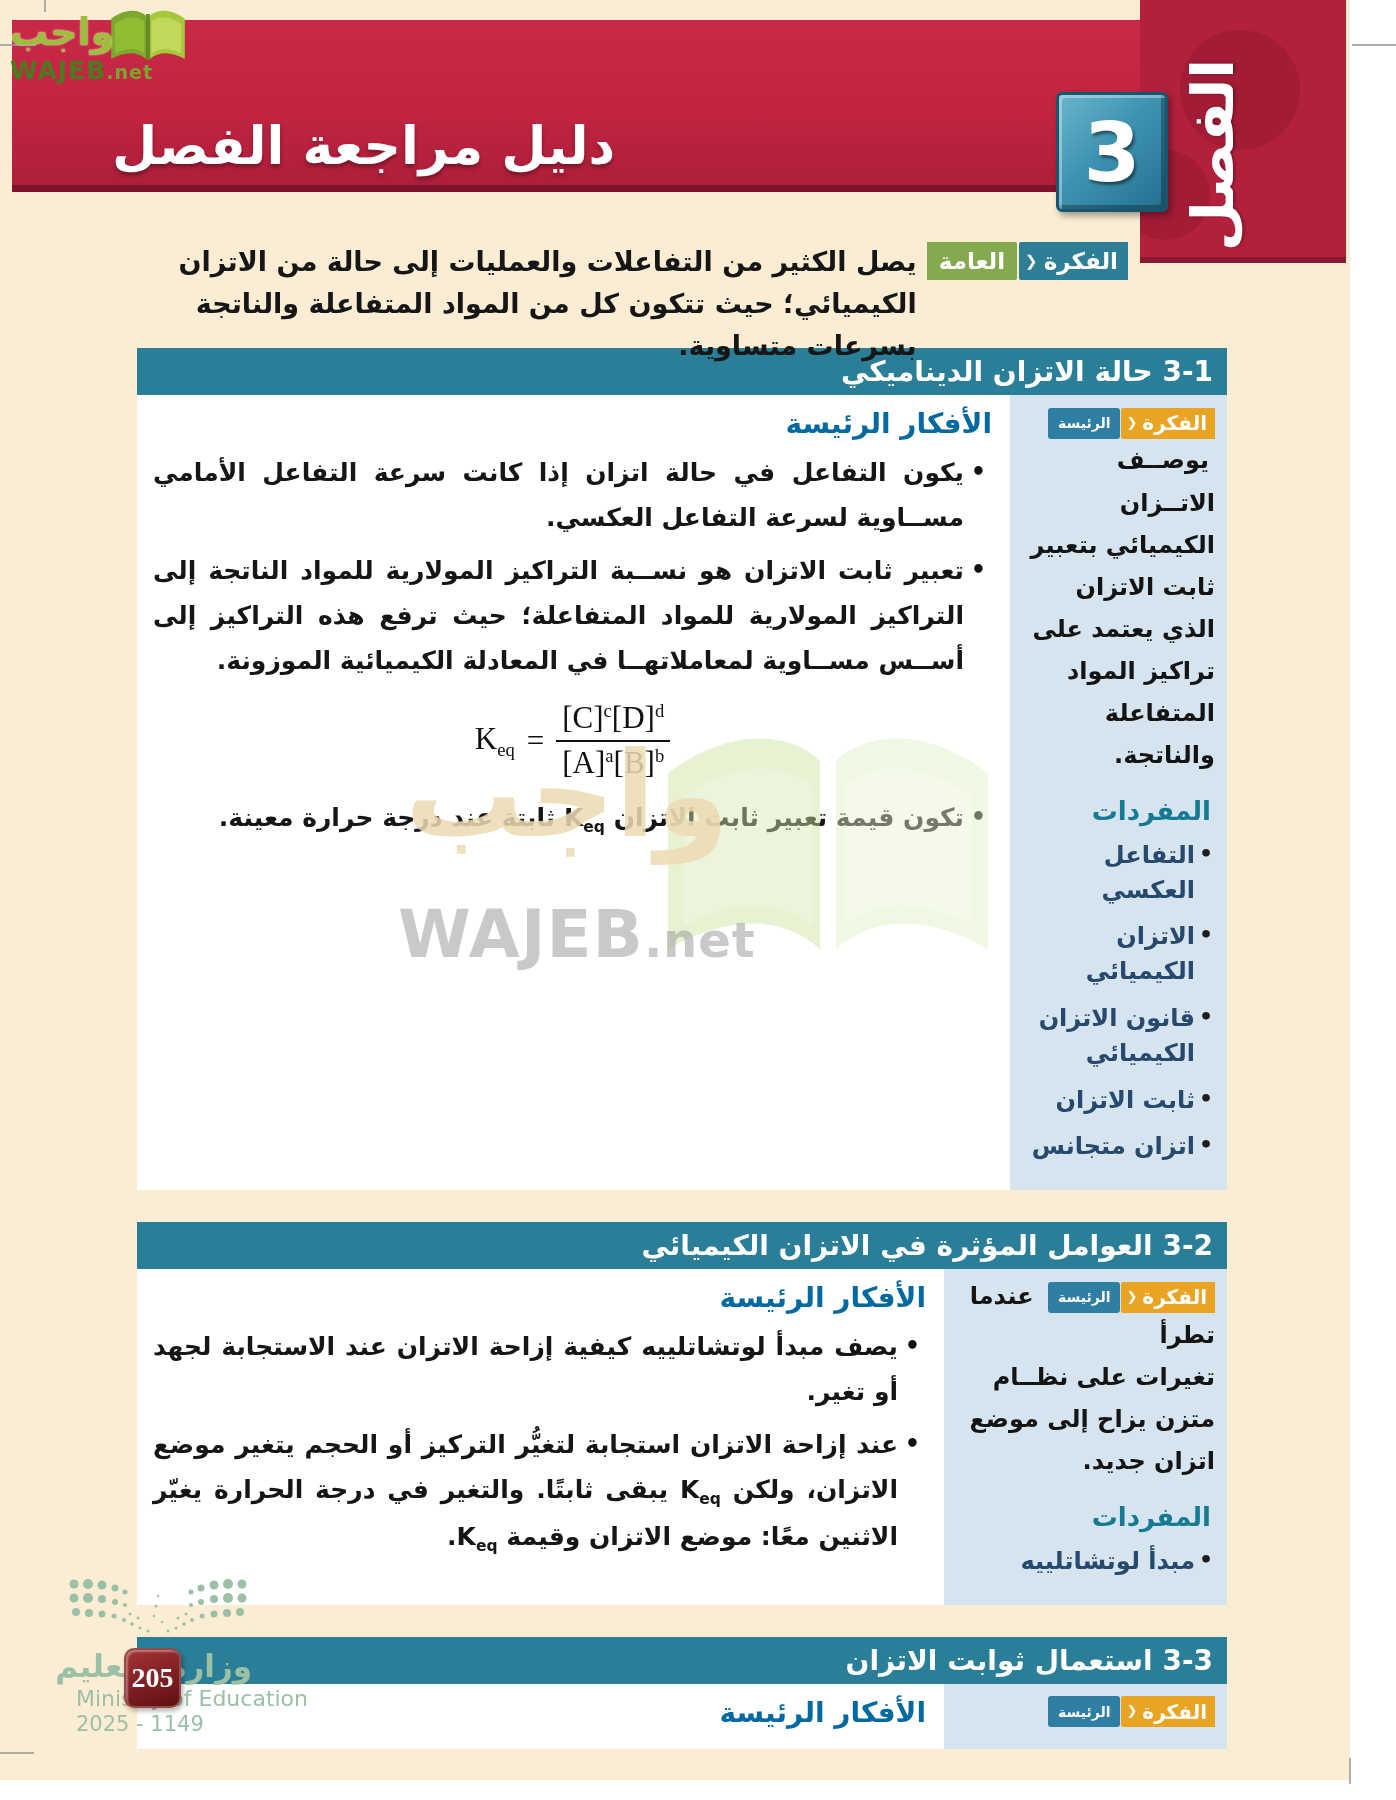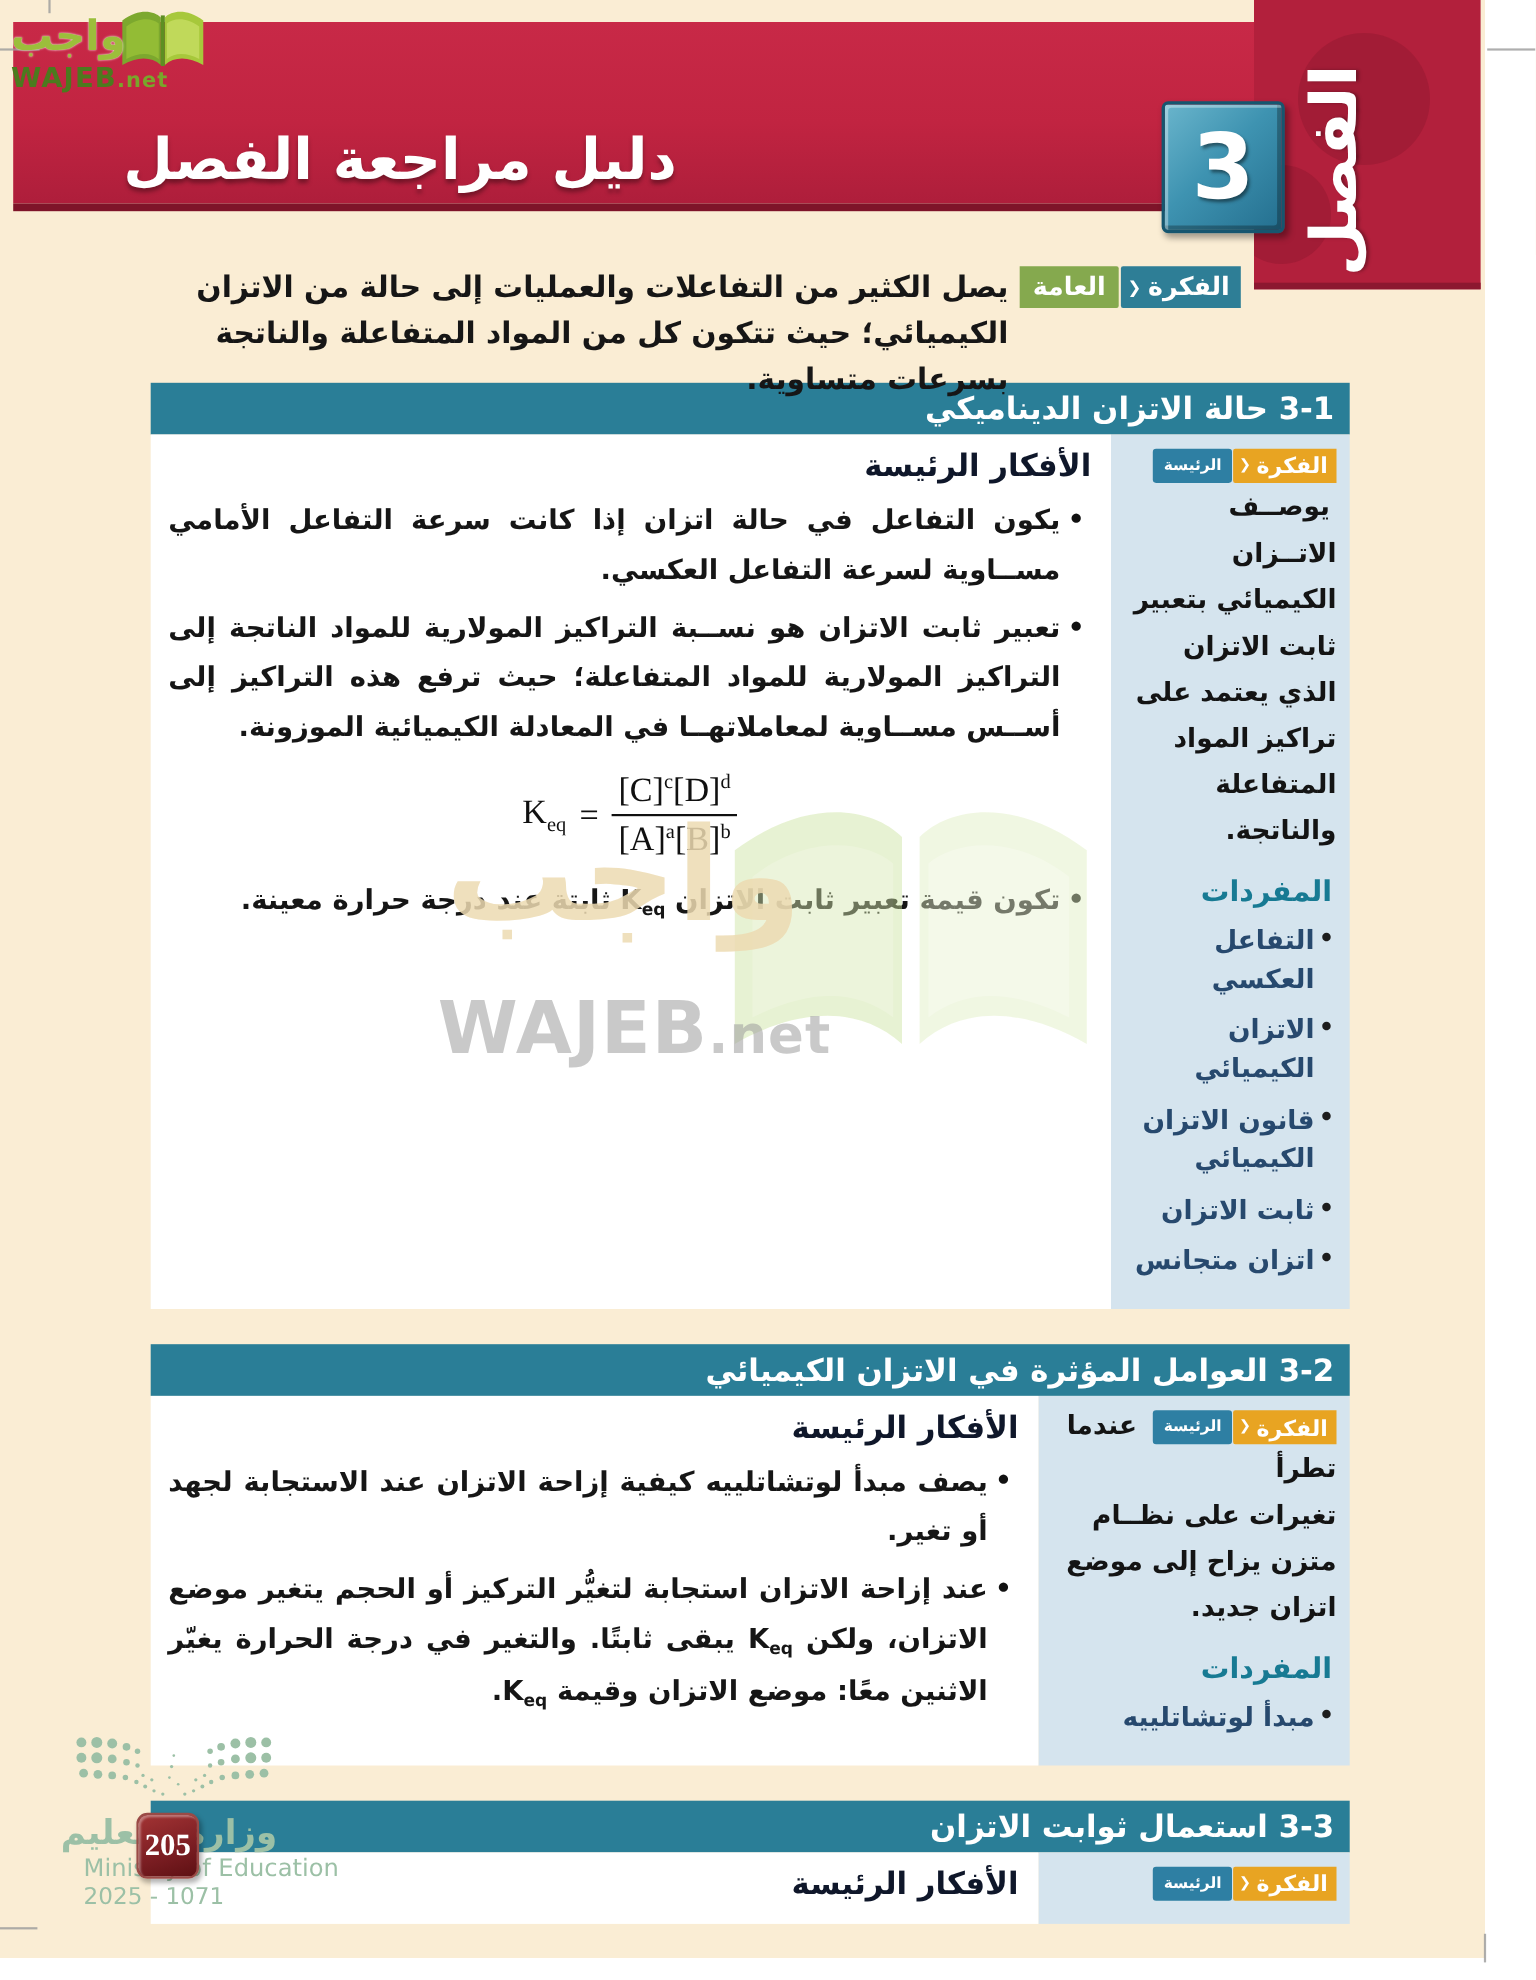--- a/index.html
+++ b/index.html
@@ -67,21 +67,21 @@
   .kb-bl { background:#2E7FA3; color:#fff; font-size:14px; font-weight:bold; padding:3px 10px;
            display:flex; align-items:center; border-radius:3px; margin-right:1px; }
   .sb-lead { font-size:24px; font-weight:bold; color:#141414; line-height:1.6; }
   .lead-word { margin-right:6px; }
   .sb-para { font-size:24px; font-weight:bold; color:#141414; line-height:1.75; text-align:right; margin-top:2px; }
   .vocab-h { color:#177A93; font-size:26px; font-weight:bold; margin:20px 4px 4px 0; }
   ul.vocab { list-style:none; margin-top:6px; }
   ul.vocab li { position:relative; font-size:24px; font-weight:bold; color:#27496E; margin:12px 0; padding-right:20px; text-align:right; line-height:1.45; }
   ul.vocab li::before { content:"•"; position:absolute; right:2px; top:0; color:#1d1d1d; font-size:22px; }
 
-  .ideas-h { color:#0f172a; font-size:28px; font-weight:bold; text-align:right; margin:8px 0 10px; }
+  .ideas-h { color:#0369a1; font-size:28px; font-weight:bold; text-align:right; margin:8px 0 10px; }
   ul.bullets { list-style:none; }
   ul.bullets li { position:relative; font-size:25px; font-weight:bold; color:#161616; line-height:1.8;
                   margin:8px 0; padding-right:28px; text-align:justify; }
   ul.bullets li::before { content:"•"; position:absolute; right:6px; top:1px; color:#111; font-size:24px; }
   ul.bullets li sub, .sb-para sub { font-size:62%; }
 
   .equation { direction:ltr; display:flex; align-items:center; justify-content:center; gap:12px;
               width:max-content; margin:16px auto 12px; font-family:"Liberation Serif","DejaVu Serif",serif;
               font-size:31px; color:#101010;text-align:center; }
   .equation sub { font-size:60%; }
@@ -319,20 +319,20 @@
         <circle cx="90" cy="20" r="1.2"></circle>
         <circle cx="86" cy="40" r="1.2"></circle>
         <circle cx="94" cy="46" r="1.2"></circle>
     </g>
   </svg>
   <div class="ministry-ar">وزارة التعليم</div>
   <div class="page-badge">
     <span>205</span>
   </div>
   <div class="ministry-en">Ministry of Education</div>
-  <div class="ministry-year">2025 - 1071</div>
+  <div class="ministry-year">2025 - 1149</div>
 
   <div class="mark mk1"></div>
   <div class="mark mk2"></div>
   <div class="mark mk3"></div>
   <div class="mark mk4"></div>
   <div class="mark mk5"></div>
 </div>
 
 </body></html>

